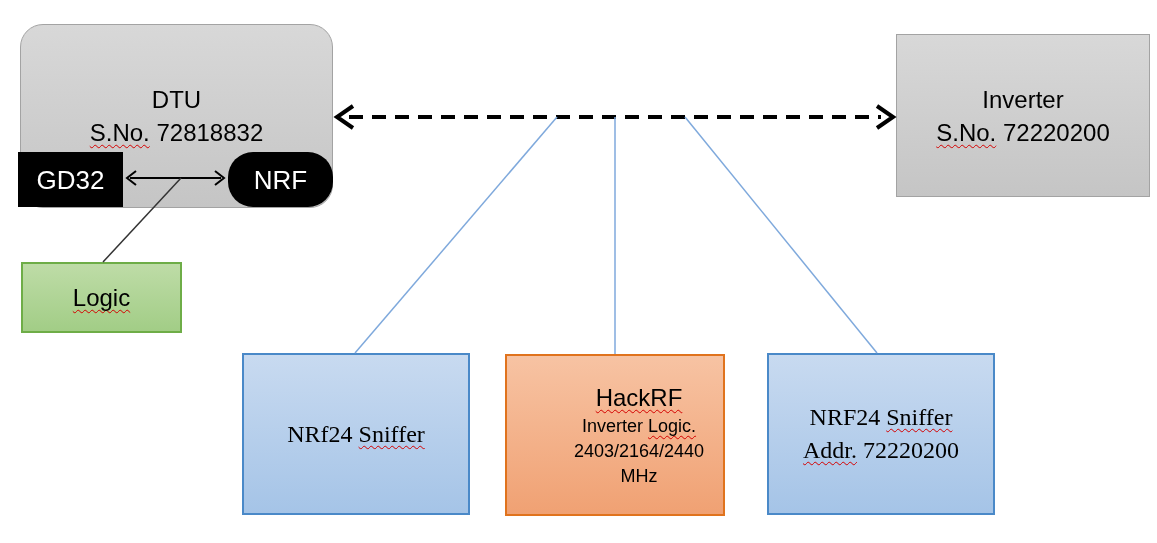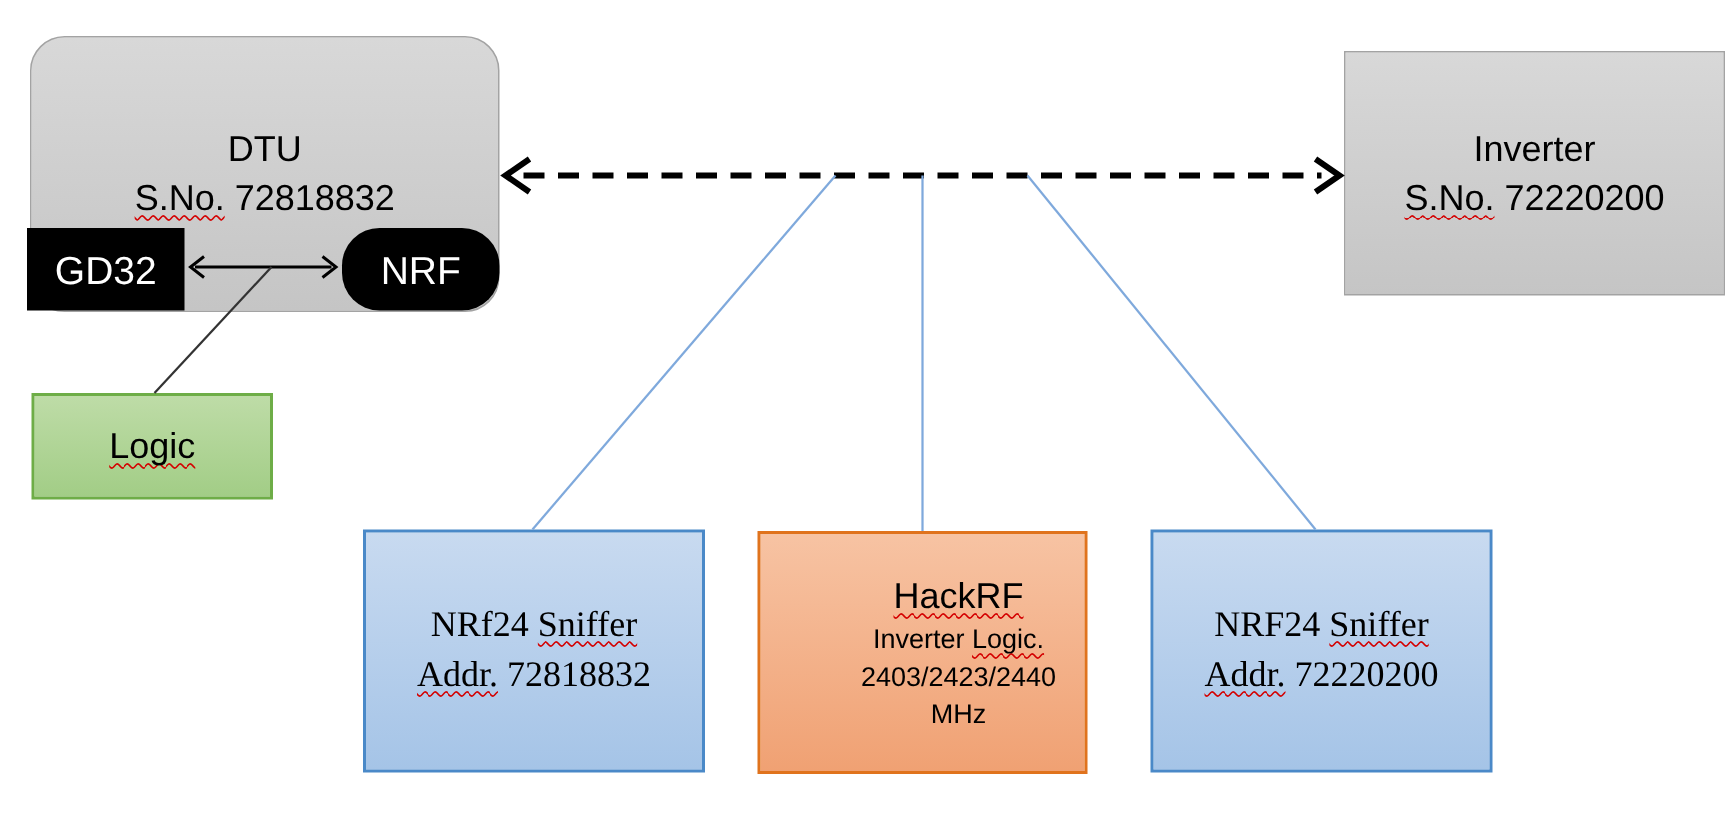--- a/index.html
+++ b/index.html
@@ -115,29 +115,28 @@
     <span>NRF</span>
   </div>
 
   <div class="box green line-lg" style="left:21px; top:262px; width:161px; height:71px;">
     <span class="misspell">Logic</span>
   </div>
 
   <div class="box blue" style="left:242px; top:353px; width:228px; height:162px;">
     <div class="txt">
       <div class="line-lg"><span>NRf24</span> <span class="misspell">Sniffer</span></div>
-      <div class="line-lg"><span class="misspell">Addr.</span> <span>72818832</span></div>
     </div>
   </div>
 
   <div class="box orange" style="left:505px; top:354px; width:220px; height:162px;padding-left:48px;">
     <div class="txt">
       <div class="line-lg"><span class="misspell">HackRF</span></div>
       <div class="line-sm"><span>Inverter</span> <span class="misspell">Logic.</span></div>
-      <div class="line-sm">2403/2423/2440 MHz</div>
+      <div class="line-sm">2403/2164/2440 MHz</div>
     </div>
   </div>
 
   <div class="box blue" style="left:767px; top:353px; width:228px; height:162px;">
     <div class="txt">
       <div class="line-lg"><span>NRF24</span> <span class="misspell">Sniffer</span></div>
       <div class="line-lg"><span class="misspell">Addr.</span> <span>72220200</span></div>
     </div>
   </div>
 

